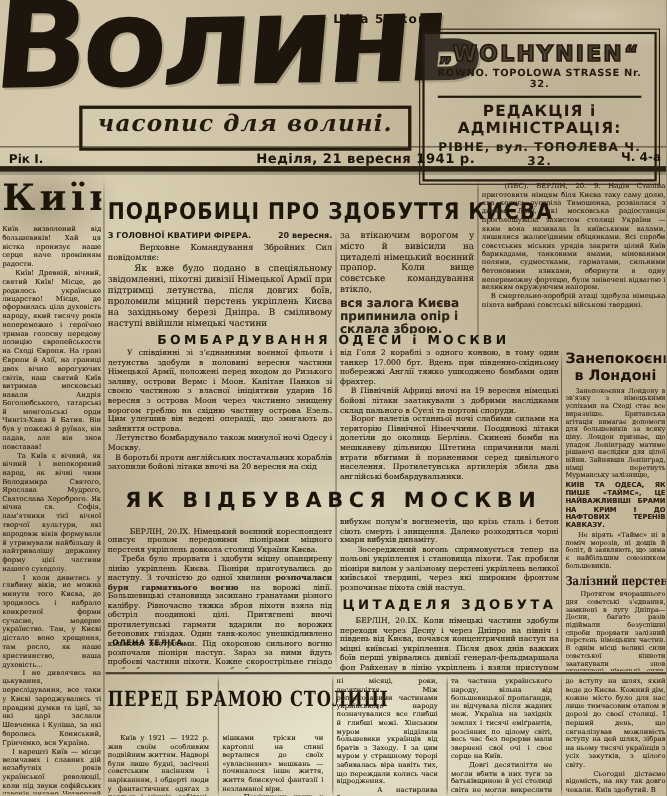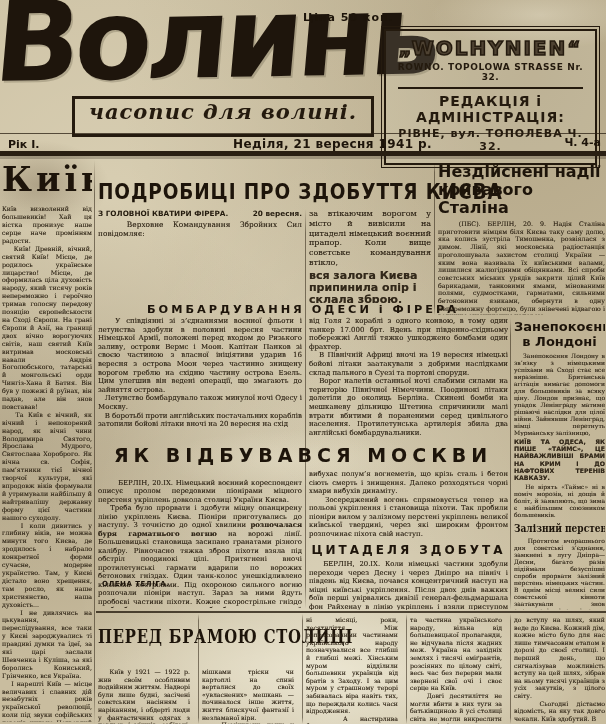--- a/index.html
+++ b/index.html
@@ -72,31 +72,32 @@
   <div class="vr" style="left:94px;top:160px;height:564px;"></div>
 
   <div class="abs hd" style="left:98px;top:180px;font-size:21px;letter-spacing:1px;white-space:nowrap;transform:scaleX(.88);transform-origin:left top;">ПОДРОБИЦІ ПРО ЗДОБУТТЯ КИЄВА</div>
 
   <div class="abs" style="left:98px;top:209px;width:204px;height:92px;overflow:hidden;">
     <div class="dateline">
       <span>З ГОЛОВНОЇ КВАТИРИ ФІРЕРА.</span>
       <span>20 вересня.</span>
     </div>
     <div class="body" style="font-size:7.4px;line-height:9px;margin-top:2px;">   Верховне Командування Збройних Сил повідомляє:</div>
+    <div class="body" style="font-size:8px;line-height:10px;margin-top:1px;">   Як вже було подано в спеціяльному звідомленні, піхотні дивізії Німецької Армії при підтримці летунства, після довгих боїв, проломили міцний перстень укріплень Києва на західньому березі Дніпра. В сміливому наступі ввійшли німецькі частини</div>
   </div>
 
   <div class="abs" style="left:309px;top:209px;width:122px;height:94px;overflow:hidden;">
     <div class="body" style="font-size:8px;line-height:9.8px;">за втікаючим ворогом у місто й вивісили на цитаделі німецький воєнний прапор. Коли вище совєтське командування втікло,</div>
     <div class="body hd" style="font-size:11px;line-height:12px;margin:2px 0;text-align:left;">вся залога Києва припинила опір і склала зброю.</div>
 
   </div>
   <div class="vr" style="left:305px;top:209px;height:400px;"></div>
   <div class="vr" style="left:434px;top:163px;height:152px;"></div>
 
-  <div class="abs hd" style="left:98px;top:303px;width:410px;text-align:center;font-size:11.3px;letter-spacing:3px;">БОМБАРДУВАННЯ ОДЕСИ і ФІРЕРА</div>
+  <div class="abs hd" style="left:98px;top:303px;width:410px;text-align:center;font-size:11.3px;letter-spacing:3px;">БОМБАРДУВАННЯ ОДЕСИ і МОСКВИ</div>
   <div class="abs body" style="left:98px;top:317px;width:204px;height:126px;font-size:7px;line-height:8.6px;">   У співдіянні зі з’єднаннями воєнної фльоти і летунства здобули в половині вересня частини Німецької Армії, положені перед входом до Ризького заливу, острови Вермс і Моон. Капітан Панков зі своєю частиною з власної ініціятиви ударив 16 вересня з острова Моон через частинно знищену ворогом греблю на східню частину острова Езель. Цим улегшив він ведені операції, що змагають до зайняття острова.
    Летунство бомбардувало також минулої ночі Одесу і Москву.
    В боротьбі проти англійських постачальних кораблів затопили бойові літаки вночі на 20 вересня на схід</div>
   <div class="abs body" style="left:309px;top:317px;width:199px;height:126px;font-size:7px;line-height:8.6px;">від Голя 2 кораблі з одного конвою, в тому один танкер 17.000 брт. Вдень при південно-східньому побережжі Англії тяжко ушкоджено бомбами один фрахтер.
    В Північній Африці вночі на 19 вересня німецькі бойові літаки заатакували з добрими наслідками склад пального в Суезі та портові споруди.
    Ворог налетів останньої ночі слабими силами на територію Північної Німеччини. Поодинокі літаки долетіли до околиць Берліна. Скинені бомби на мешканеву дільницю Штетина спричинили малі втрати вбитими й пораненими серед цивільного населення. Протилетунська артилерія збила два англійські бомбардувальники.</div>
 
   <div class="abs hd" style="left:98px;top:444px;width:410px;text-align:center;font-size:19px;letter-spacing:5px;white-space:nowrap;">ЯК ВІДБУВАВСЯ МОСКВИ</div>
 
   <div class="abs body" style="left:98px;top:470px;width:204px;height:138px;font-size:6.9px;line-height:8.5px;">
@@ -105,24 +106,20 @@
   </div>
 
   <div class="abs" style="left:309px;top:470px;width:199px;height:140px;overflow:hidden;">
     <div class="body" style="font-size:6.9px;line-height:8.5px;">вибухає полум’я вогнеметів, що крізь сталь і бетон сіють смерть і знищення. Далеко розходяться чорні хмари вибухів динаміту.
    Зосереджений вогонь спрямовується тепер на польові укріплення і становища піхоти. Так пробили піоніри вилом у залізному перстені укріплень великої київської твердині, через які широким фронтом розпочинає піхота свій наступ.</div>
     <div class="hd" style="text-align:center;font-size:12px;letter-spacing:3px;margin:5px 0 3px 0;">ЦИТАДЕЛЯ ЗДОБУТА</div>
     <div class="body" style="font-size:6.9px;line-height:8.5px;">   БЕРЛІН, 20.ІХ. Коли німецькі частини здобули переходи через Десну і через Дніпро на північ і південь від Києва, почався концентричний наступ на міцні київські укріплення. Після двох днів важких боїв перші увірвались дивізії генерал-фельдмаршала фон Райхенау в лінію укріплень і взяли приступом цитаделю, арсенал та багато касарень. Одна частина міста за другою переходили в німецькі руки, аж врешті спротив большевиків був цілковито зломлений.</div>
   </div>
 
   <div class="abs" style="left:438px;top:163px;width:167px;height:152px;overflow:hidden;">
-    <div class="hd" style="font-size:16px;line-height:18px;text-align:justify;">
-      <div style="display:flex;justify-content:space-between;">Нездійснені надії</div>
-      <div>кривавого Сталіна</div>
-    </div>
     <div class="body" style="font-size:6.3px;line-height:7.7px;margin-top:3px;">   (ПБС). БЕРЛІН, 20. 9. Надія Сталіна приготовити німцям біля Києва таку саму долю, яка колись зустріла Тимошенка, розвіялася з димом. Лінії, які московська радіостанція проголошувала захистом столиці України — яким вона називала їх київськими валами, лишилися жалюгідними обіцянками. Всі спроби совєтських міських урядів закрити цілий Київ барикадами, танковими ямами, мінованими полями, судмостками, гарматами, сильними бетоновими язиками, обернути в одну непереможну фортецю, були знівечені відвагою і великим окружуючим напором.
    В смертельно-хоробрій атаці здобула німецька піхота вибрані совєтські військові твердині.</div>
   </div>
 
   <div class="vr" style="left:510px;top:318px;height:292px;"></div>
   <div class="abs" style="left:514px;top:320px;width:91px;height:290px;overflow:hidden;">
     <div class="hd" style="text-align:center;font-size:13px;line-height:14.5px;">
       <div>Занепокоєння</div>
       <div>в Лондоні</div>
     </div>

